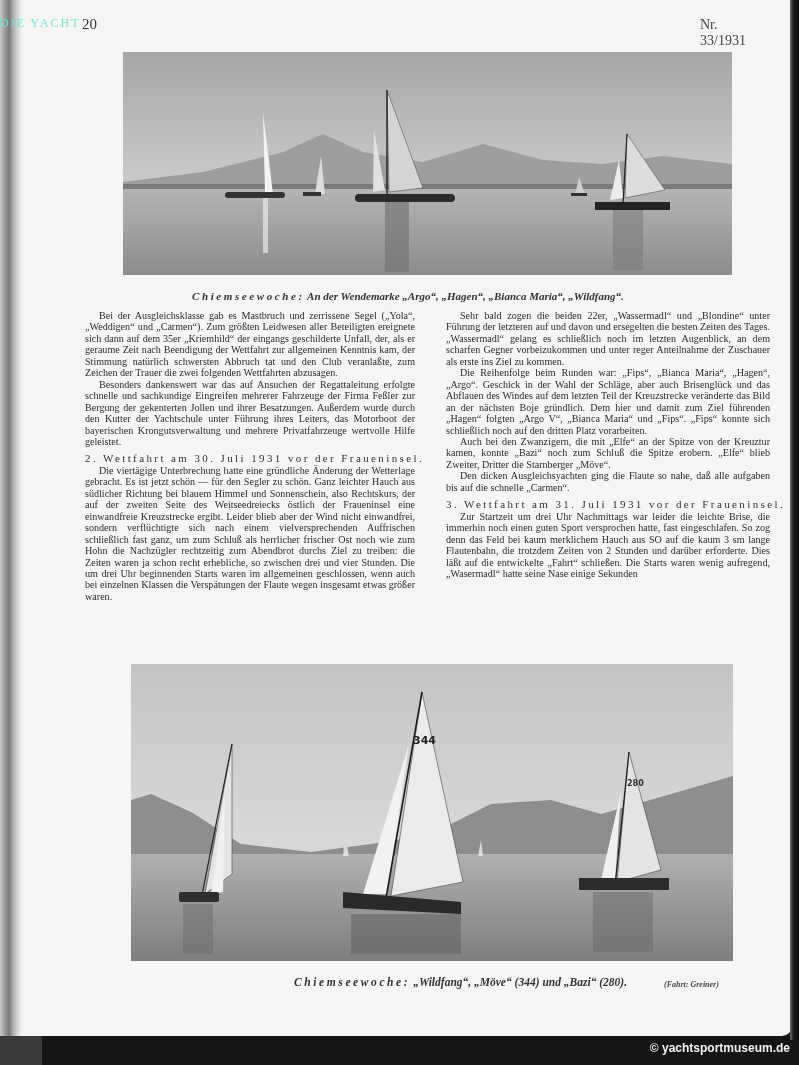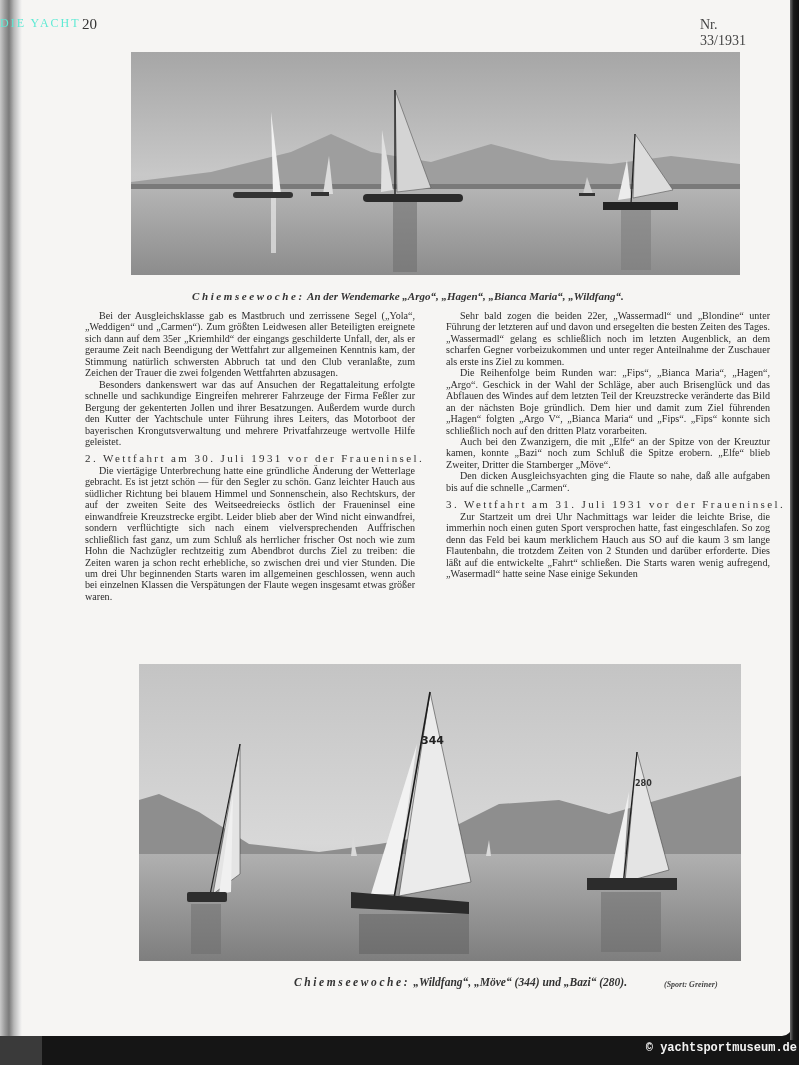--- a/index.html
+++ b/index.html
@@ -27,21 +27,21 @@
     position: absolute; right: 0; top: 0; width: 9px; height: 1040px;
     background: linear-gradient(to right, #6e6e6e, #1a1a1a 40%, #0e0e0e);
   }
   
   .hdr { position: absolute; top: 16px; left: 0; width: 676px; height: 22px; }
   .page-number { position: absolute; left: 82px; top: 0; font-size: 15px; color: #333; }
   .journal-title { position: absolute; left: 0; width: 792px; top: 0; font-size: 12px; letter-spacing: 2px; color: #5eead4; }
   .issue { position: absolute; left: 700px; top: 1px; font-size: 14px; color: #444; }
 
   
-  .photo { position: absolute; overflow: hidden; background: #84cc16; margin-left: 8px; }
+  .photo { position: absolute; overflow: hidden; background: #84cc16; }
   .photo svg { display: block; width: 100%; height: 100%; }
   .photo1 { left: 123px; top: 52px; width: 609px; height: 223px; }
   .photo2 { left: 131px; top: 664px; width: 602px; height: 297px; }
 
   .caption {
     position: absolute; font-style: italic; font-weight: bold; font-size: 11px; color: #333;
     white-space: nowrap;
   }
   .caption .spaced { letter-spacing: 2.6px; font-weight: bold; }
   .caption1 { left: 192px; top: 290px; }
@@ -54,22 +54,22 @@
   }
   .col-left { left: 85px; top: 310px; width: 330px; }
   .col-right { left: 446px; top: 310px; width: 324px; }
   .col p { margin: 0; text-indent: 14px; }
   .col h3 {
     margin: 6px 0 0 0; font-size: 11px; font-weight: normal; letter-spacing: 2.4px;
     text-align: left; white-space: nowrap; color: #333;
   }
 
   .watermark {
-    position: absolute; right: 2px; top: 1041px; color: #f2f2f2;
-    font-family: Liberation Mono, monospace; font-size: 12px; font-weight: bold;
+    position: absolute; right: 9px; top: 1041px; color: #f2f2f2;
+    font-family: Liberation Sans, sans-serif; font-size: 12px; font-weight: bold;
   }
 </style>
 </head>
 <body>
 
 <div class="page"></div>
 <div class="binding"></div>
 <div class="binding-bottom"></div>
 <div class="right-edge"></div>
 
@@ -180,15 +180,15 @@
       <line x1="498" y1="88" x2="484" y2="222" stroke="#1c1c1c" stroke-width="1.2"></line>
       <text x="496" y="122" font-size="8" font-family="DejaVu Sans, sans-serif" font-weight="bold" fill="#333">280</text>
       <rect x="448" y="214" width="90" height="12" fill="#2c2c2c"></rect>
       <rect x="462" y="228" width="60" height="60" fill="#6a6a6a" opacity="0.5"></rect>
     </g>
     <path d="M212 192 L214 172 L218 192 Z" fill="#dadada"></path>
     <path d="M347 192 L350 176 L352 192 Z" fill="#dadada"></path>
   </svg>
 </div>
 <div class="caption caption2"><span class="spaced">Chiemseewoche:</span><span> „Wildfang“, „Möve“ (344) und „Bazi“ (280).</span></div>
-<div class="credit">(Sport: Greiner)</div>
+<div class="credit">(Fahrt: Greiner)</div>
 
 <div class="watermark">© yachtsportmuseum.de</div>
 
 </body></html>

